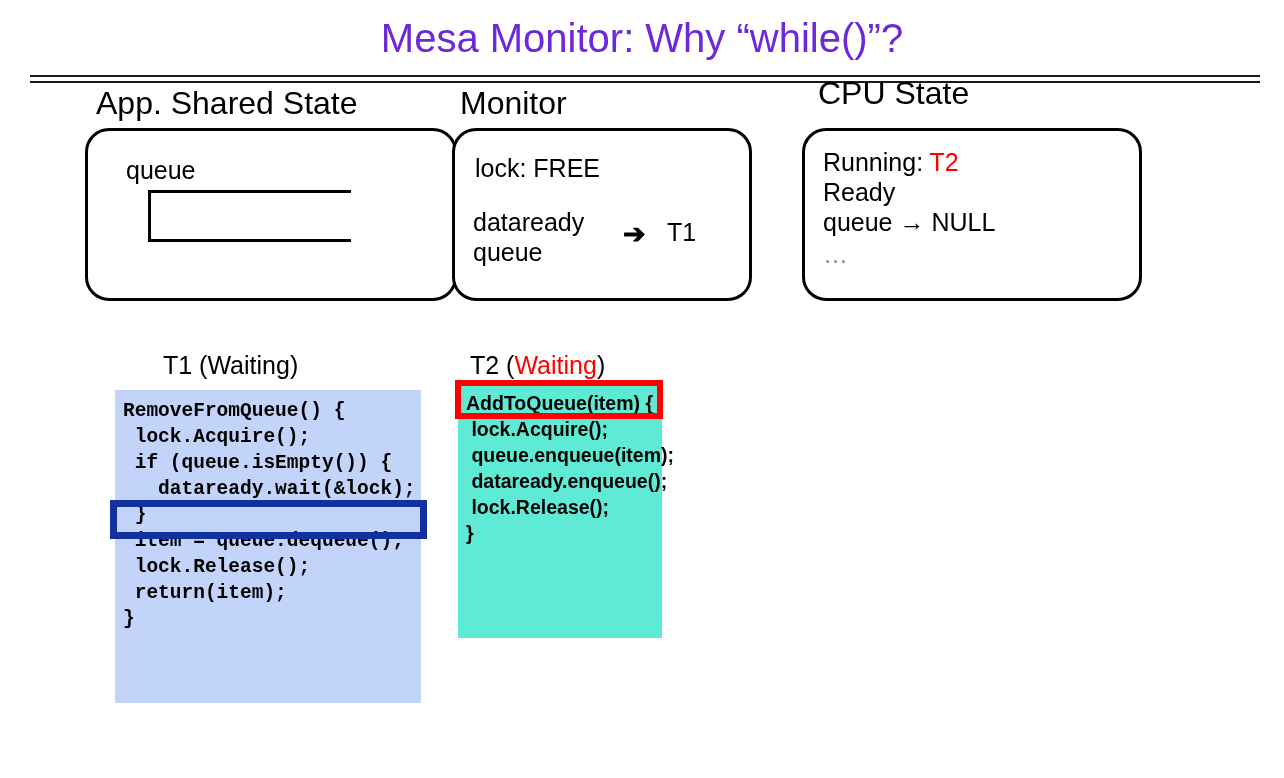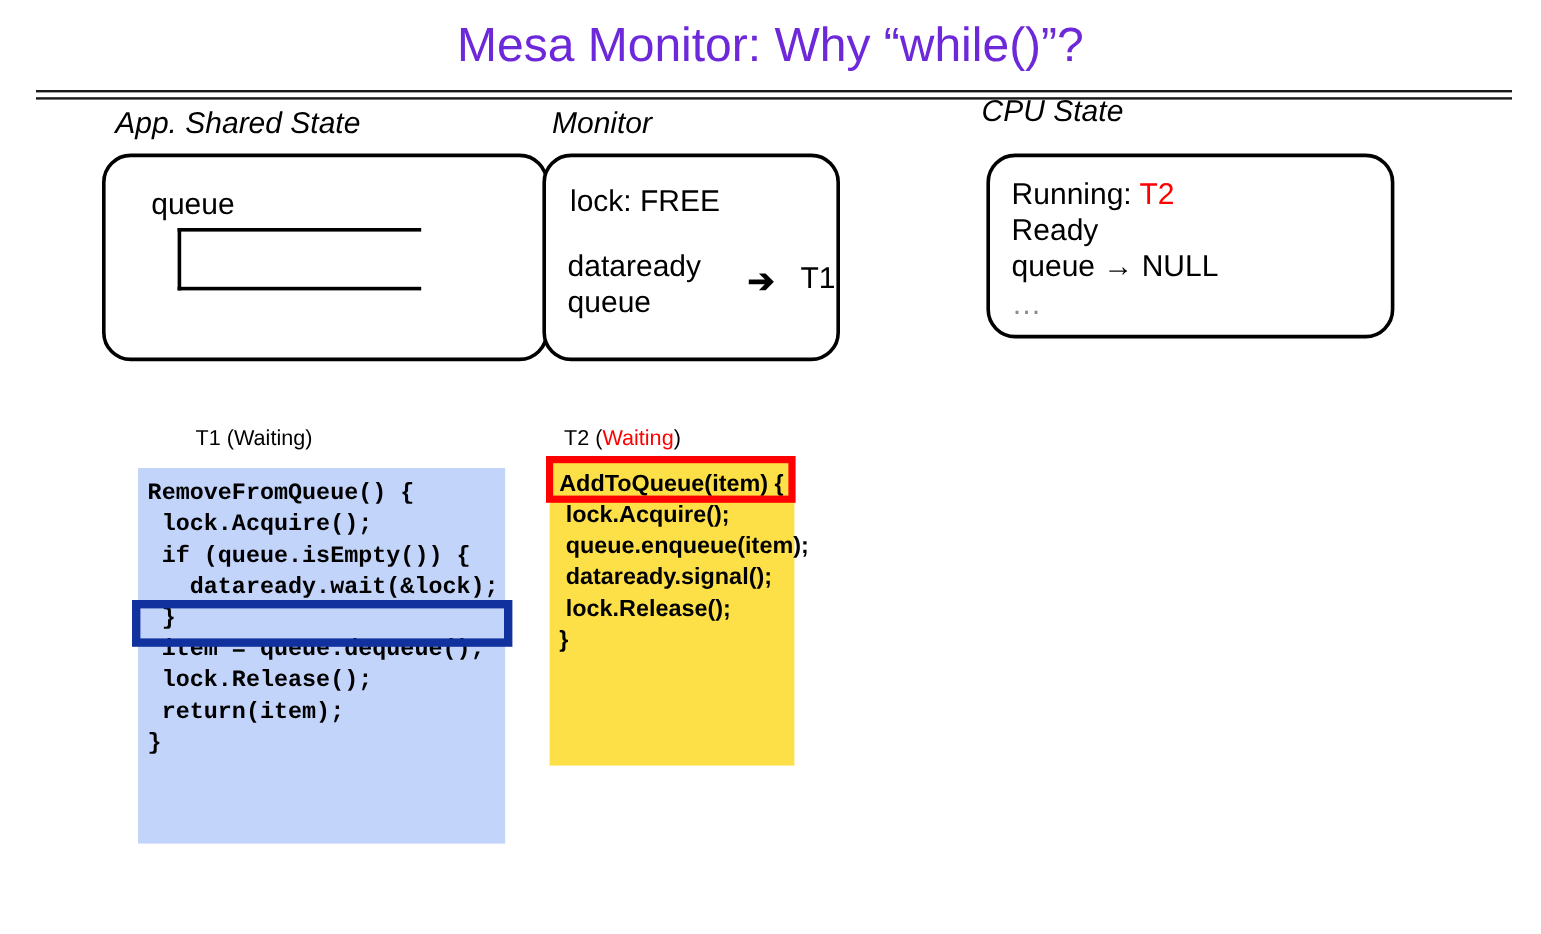--- a/index.html
+++ b/index.html
@@ -45,42 +45,41 @@
     width: 100%;
     height: 2px;
     background: #1a1a1a;
   }
   #header-rule .rule-line.top { top: 0px; }
   #header-rule .rule-line.bottom { top: 6px; }
 
   
   .col-caption {
     position: absolute;
-    font-size: 25px;
+    font-size: 32px;
     line-height: 30px;
     color: #000;
     white-space: nowrap;
-    font-style: italic;
   }
   #caption-app   { left: 96px;  top: 88px; }
   #caption-mon   { left: 460px; top: 88px; }
   #caption-cpu   { left: 818px; top: 78px; }
 
   
   .state-box {
     position: absolute;
     box-sizing: border-box;
     border: 3px solid #000000;
     border-radius: 24px;
     background: #ffffff;
     padding-left: 20px;
   }
   #box-app { left: 85px;  top: 128px; width: 372px; height: 173px; }
-  #box-mon { left: 452px; top: 128px; width: 248px; height: 173px; text-decoration: underline; }
-  #box-cpu { left: 822px; top: 128px; width: 340px; height: 154px; }
+  #box-mon { left: 452px; top: 128px; width: 300px; height: 173px; text-decoration: underline; }
+  #box-cpu { left: 802px; top: 128px; width: 340px; height: 173px; }
 
   .box-text {
     position: absolute;
     font-size: 25px;
     line-height: 31px;
     white-space: nowrap;
   }
 
   
   #app-queue-label { left: 38px; top: 24px; }
@@ -116,21 +115,21 @@
   
   #cpu-running { left: 18px; top: 16px; }
   #cpu-running .accent { color: #FF0000; }
   #cpu-ready   { left: 18px; top: 46px; }
   #cpu-qnull   { left: 18px; top: 76px; }
   #cpu-dots    { left: 18px; top: 108px; color: #8a8a8a; }
 
   
   .thread-label {
     position: absolute;
-    font-size: 18px;
+    font-size: 25px;
     line-height: 30px;
     white-space: nowrap;
     color: #000;
   }
   #label-t1 { left: 163px; top: 350px; }
   #label-t2 { left: 470px; top: 350px; }
   .thread-label .accent { color: #FF0000; }
 
   
   .code-block {
@@ -222,16 +221,16 @@
   <div class="box-text" id="cpu-ready">Ready</div>
   <div class="box-text" id="cpu-qnull">queue → NULL</div>
   <div class="box-text" id="cpu-dots">…</div>
 </div>
 
 <div class="thread-label" id="label-t1"><span>T1 (</span><span>Waiting</span><span>)</span></div>
 
 <div class="thread-label" id="label-t2"><span>T2 (</span><span class="accent" style="color: rgb(255, 0, 0);">Waiting</span><span>)</span></div>
 
 <div class="code-block" id="code-t1" style="background: rgb(195, 212, 251);"><div class="code-line">RemoveFromQueue() {</div><div class="code-line"> lock.Acquire();</div><div class="code-line"> if (queue.isEmpty()) {</div><div class="code-line">   dataready.wait(&amp;lock);</div><div class="code-line"> }</div><div class="code-line"> item = queue.dequeue();</div><div class="code-line"> lock.Release();</div><div class="code-line"> return(item);</div><div class="code-line">}</div></div>
-<div class="code-block" id="code-t2" style="background: #fde047;"><div class="code-line">AddToQueue(item) {</div><div class="code-line"> lock.Acquire();</div><div class="code-line"> queue.enqueue(item);</div><div class="code-line"> dataready.signal();</div><div class="code-line"> lock.Release();</div><div class="code-line">}</div></div>
+<div class="code-block" id="code-t2" style="background: #5eead4;"><div class="code-line">AddToQueue(item) {</div><div class="code-line"> lock.Acquire();</div><div class="code-line"> queue.enqueue(item);</div><div class="code-line"> dataready.enqueue();</div><div class="code-line"> lock.Release();</div><div class="code-line">}</div></div>
 
 <div id="wait-highlight" style="border-color: rgb(17, 50, 158);"></div>
 <div id="addtoqueue-highlight" style="border-color: rgb(255, 0, 0);"></div>
 
 </body></html>

